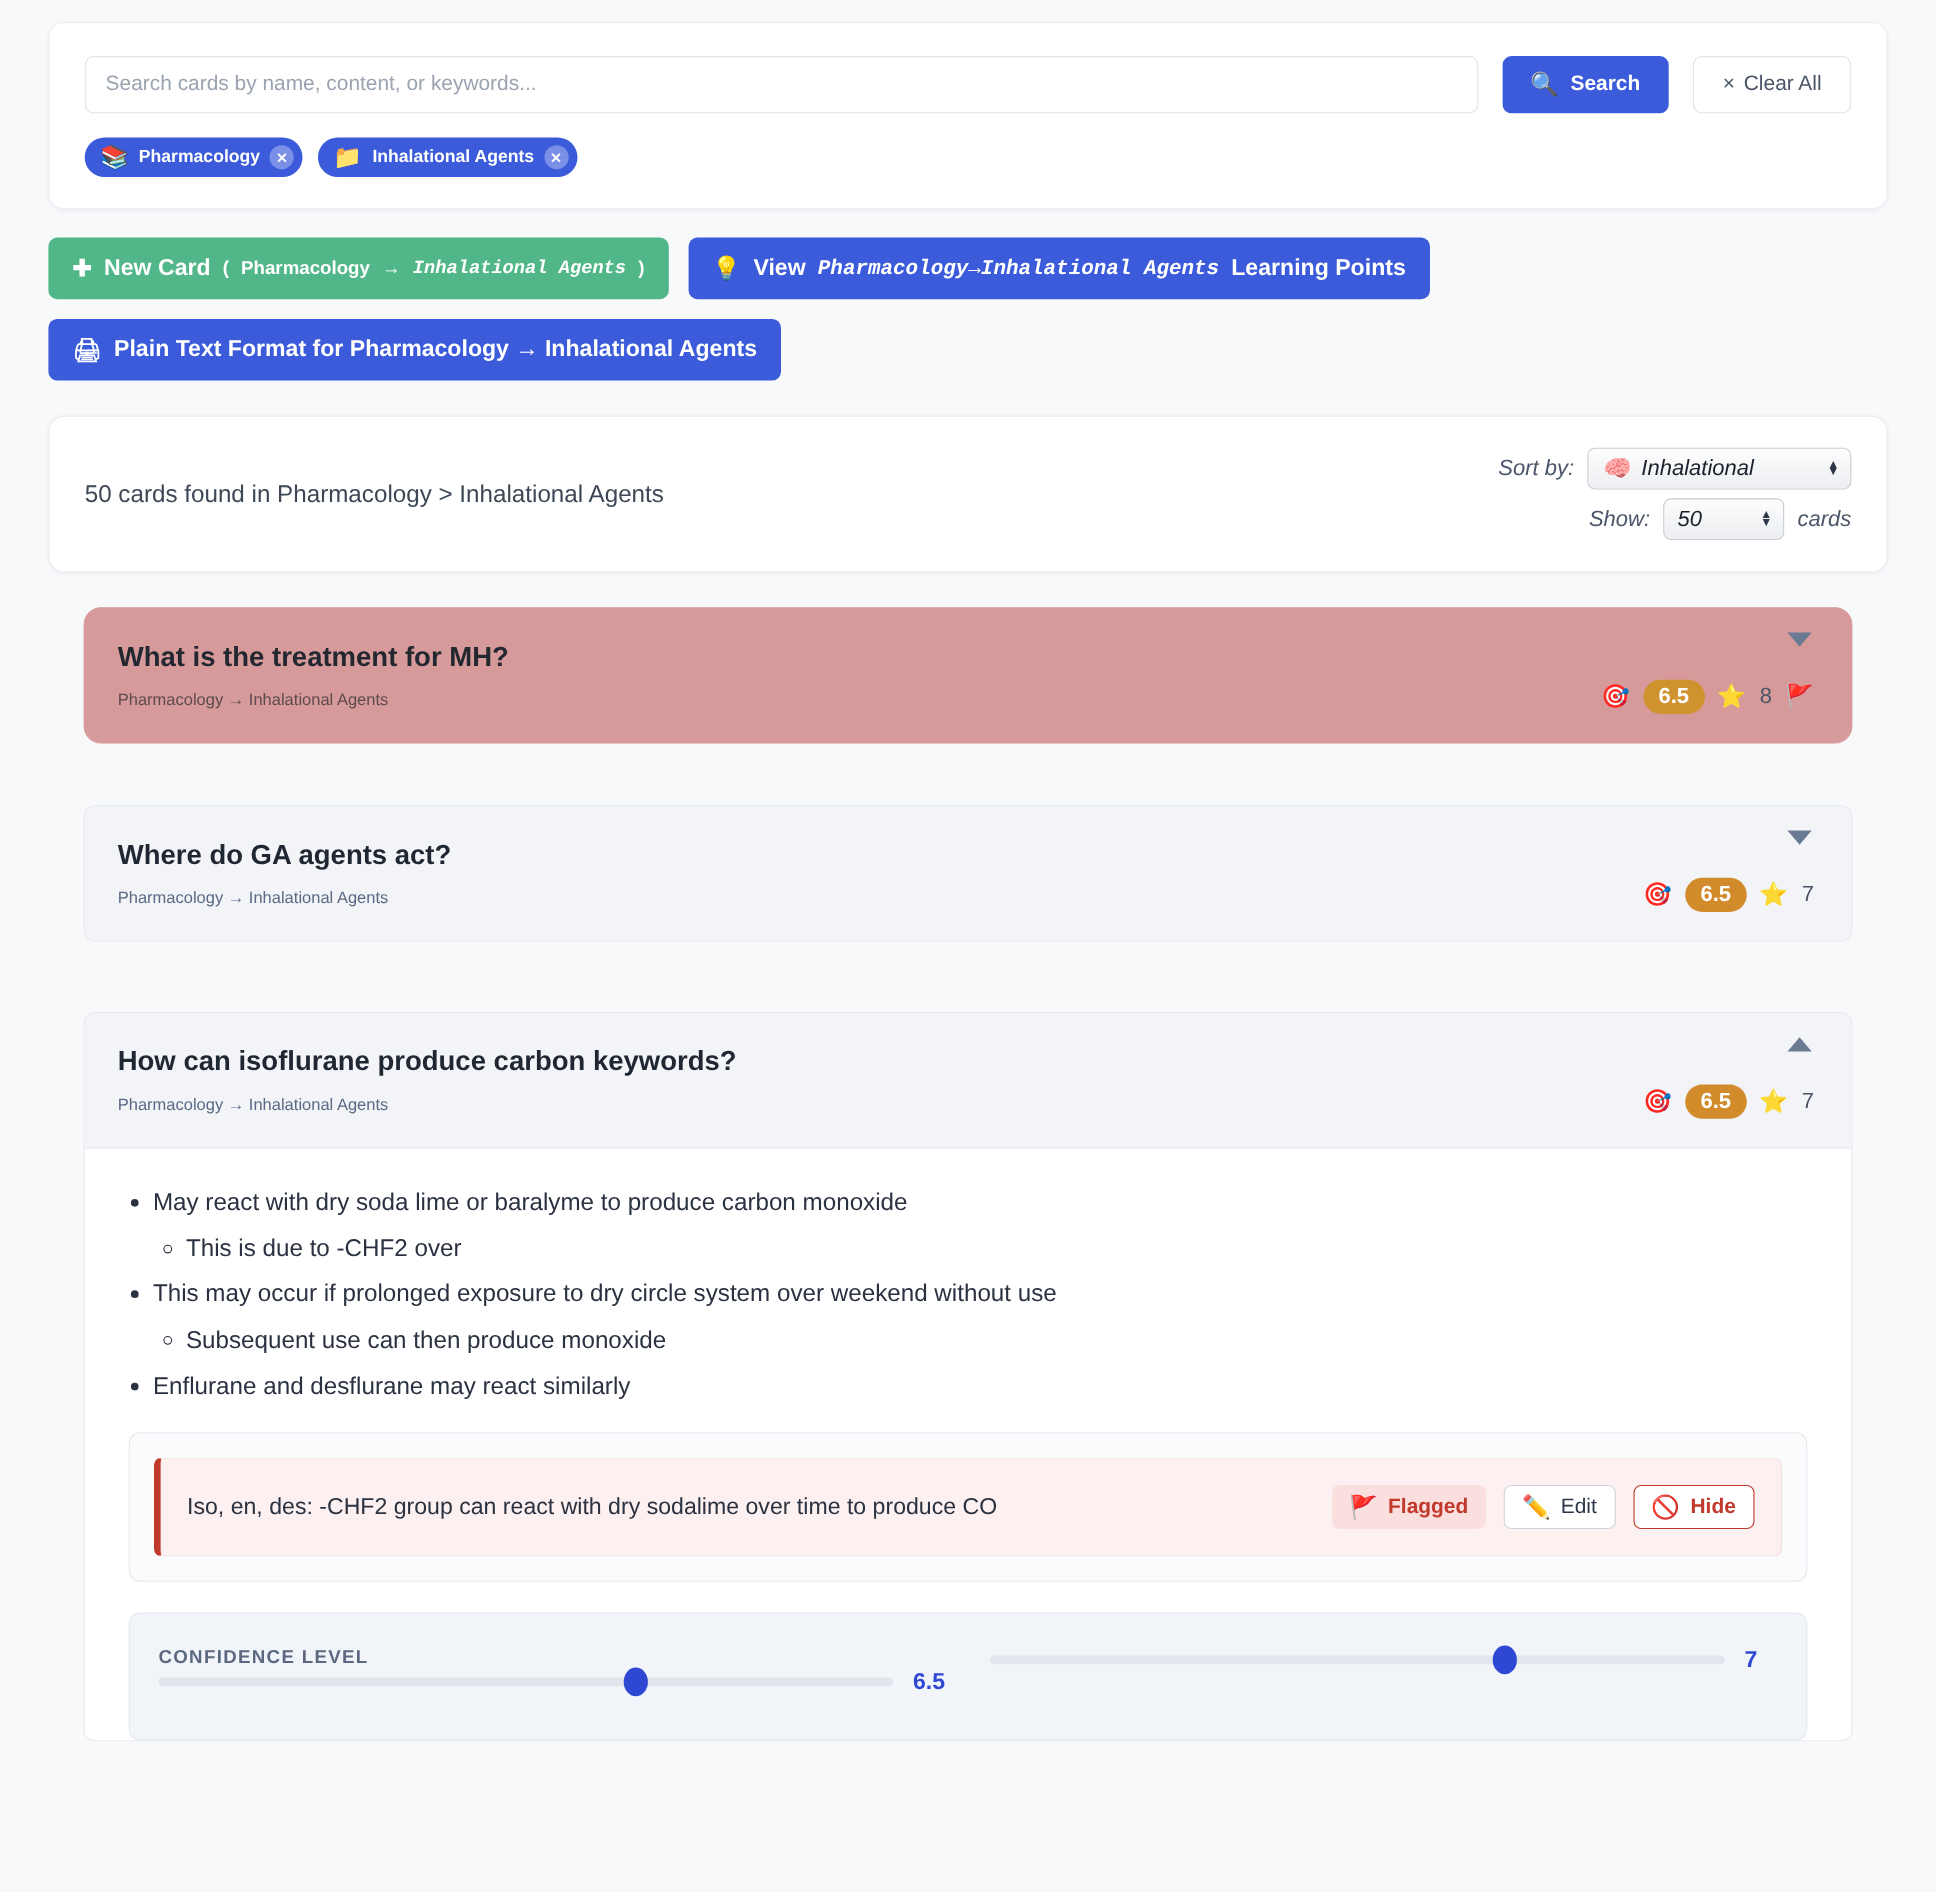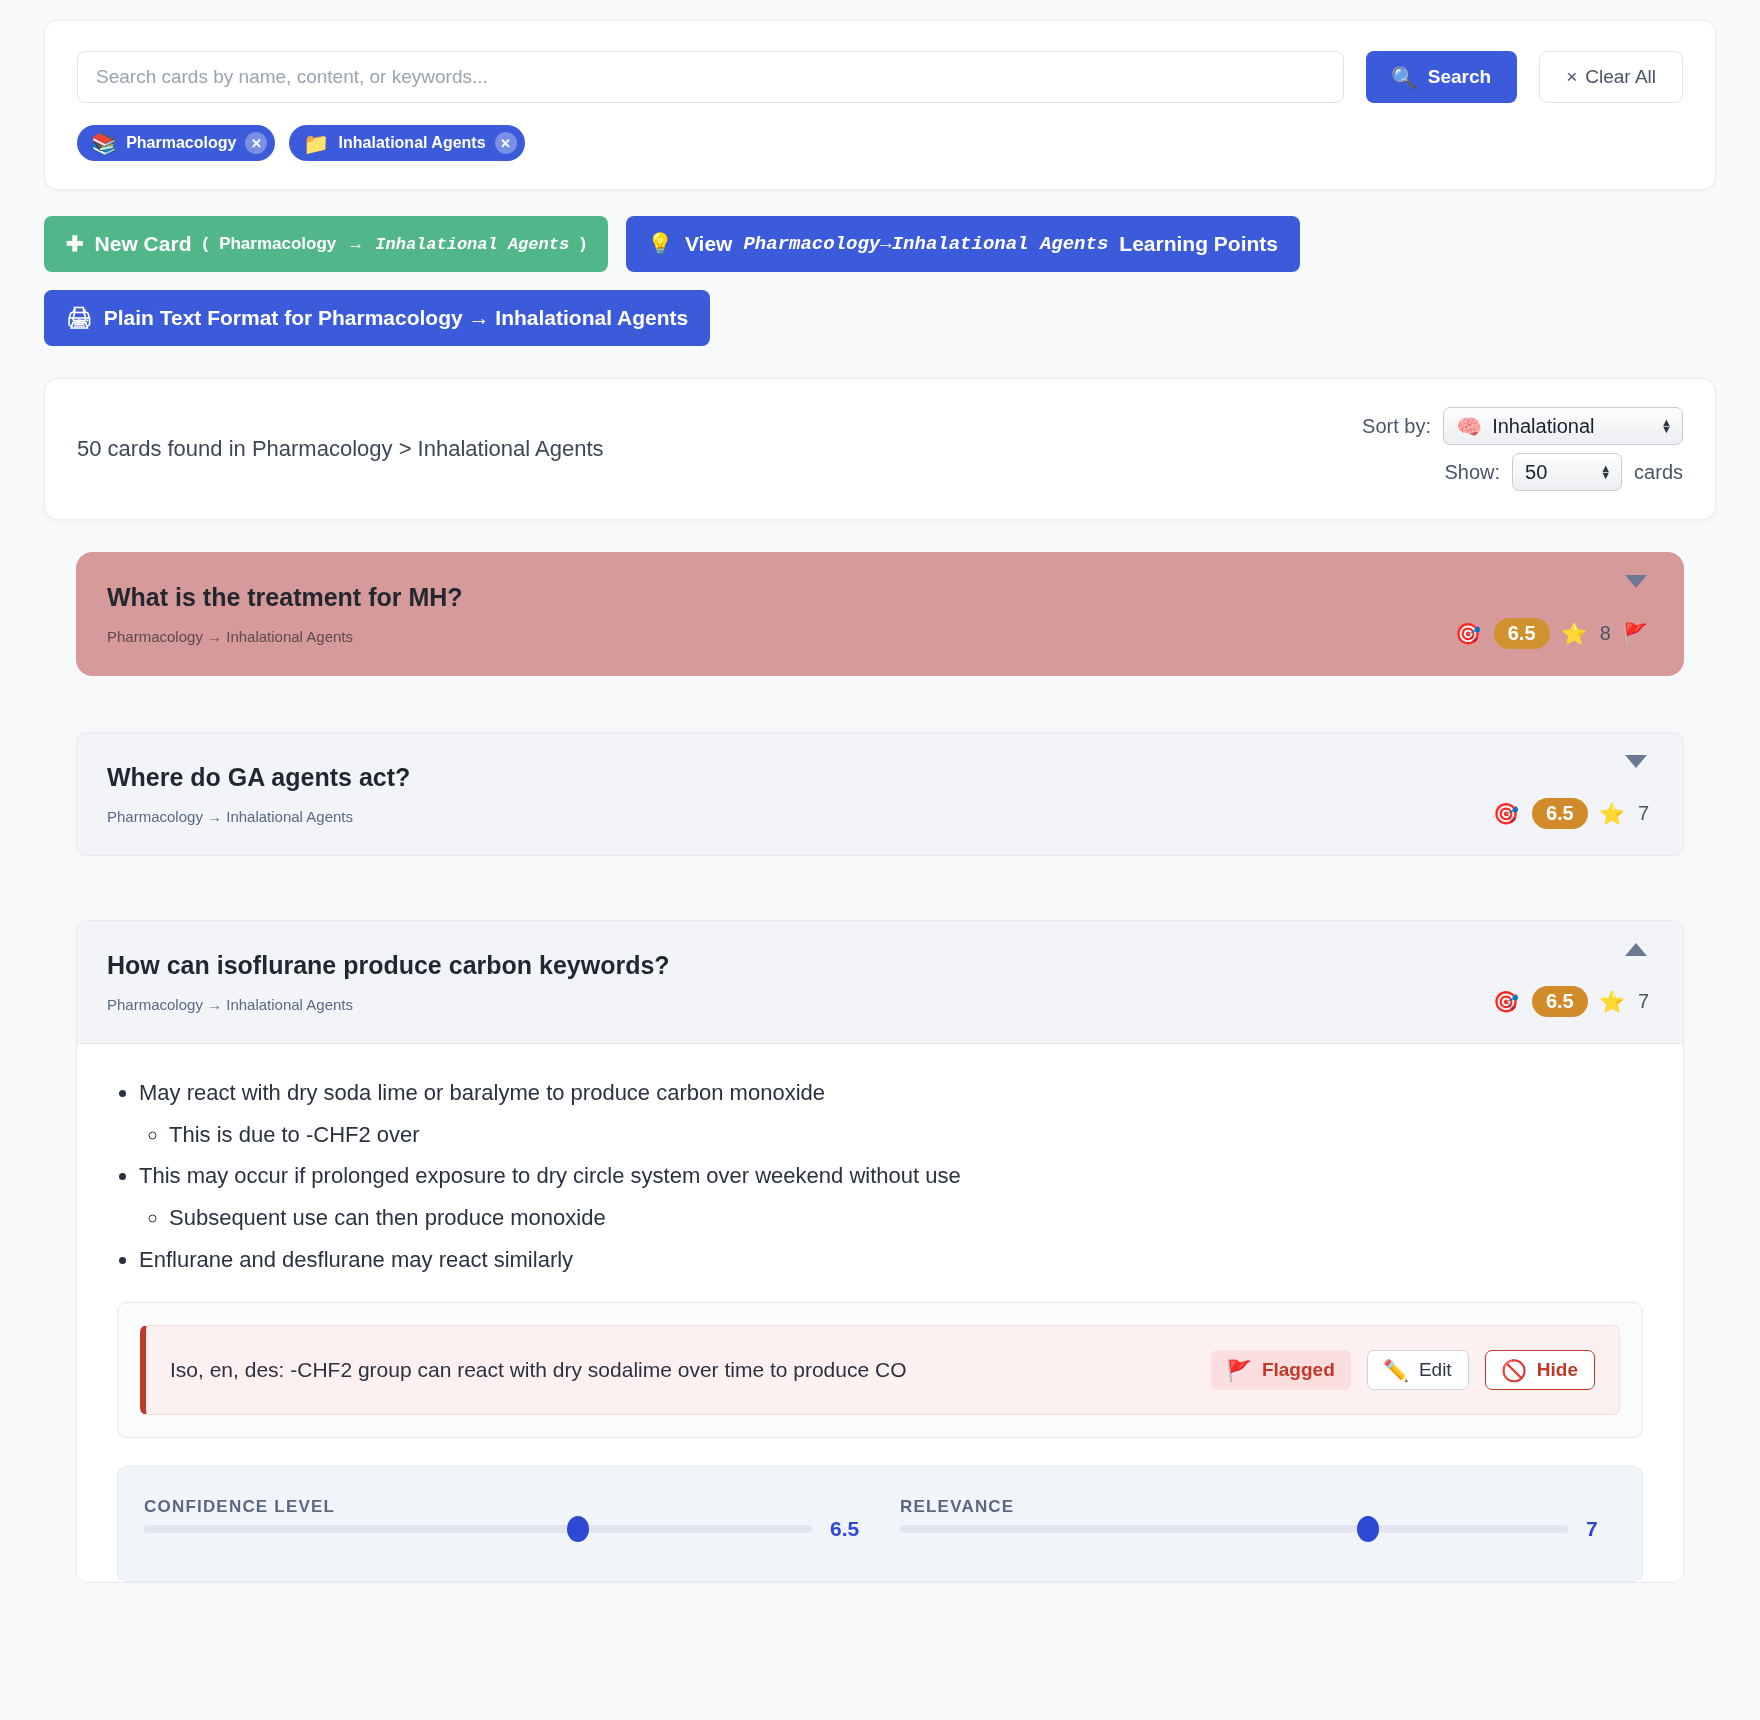--- a/index.html
+++ b/index.html
@@ -102,21 +102,21 @@
     margin-top: 32px;
     background: #fff;
     border: 1px solid #eceef2;
     border-radius: 14px;
     box-shadow: 0 1px 4px rgba(16,24,40,.05);
     padding: 28px 32px;
     display: flex; align-items: center; justify-content: space-between;
   }
   .results-count { font-size: 22px; color: #3d4756; }
   .controls { text-align: right; }
-  .ctl-row { display: flex; align-items: center; justify-content: flex-end; gap: 12px; margin-bottom: 8px; }
+  .ctl-row { display: flex; align-items: center; justify-content: flex-end; gap: 12px; margin-bottom: 8px; font-style: italic; }
   .ctl-row:last-child { margin-bottom: 0; }
   .ctl-label { font-size: 20px; color: #4a5568; }
   .fake-select {
     background: linear-gradient(#fdfdfd,#eceef1);
     border: 1px solid #c8ccd4;
     border-radius: 7px;
     height: 38px;
     display: flex; align-items: center; gap: 10px;
     padding: 0 10px 0 12px;
     font-size: 20px; color: #1a202c;
@@ -388,21 +388,20 @@
           <div class="slider-block">
             <div class="slider-label">CONFIDENCE LEVEL</div>
             <div class="slider-row">
               <div class="track">
                 <div class="thumb" id="conf-thumb" style="left: 65%;"></div>
               </div>
               <div class="slider-val">6.5</div>
             </div>
           </div>
           <div class="slider-block">
-            <div class="slider-label">RELEVANCE</div>
             <div class="slider-row">
               <div class="track">
                 <div class="thumb" id="rel-thumb" style="left: 70%;"></div>
               </div>
               <div class="slider-val">7</div>
             </div>
           </div>
         </div>
       </div>
     </div>

